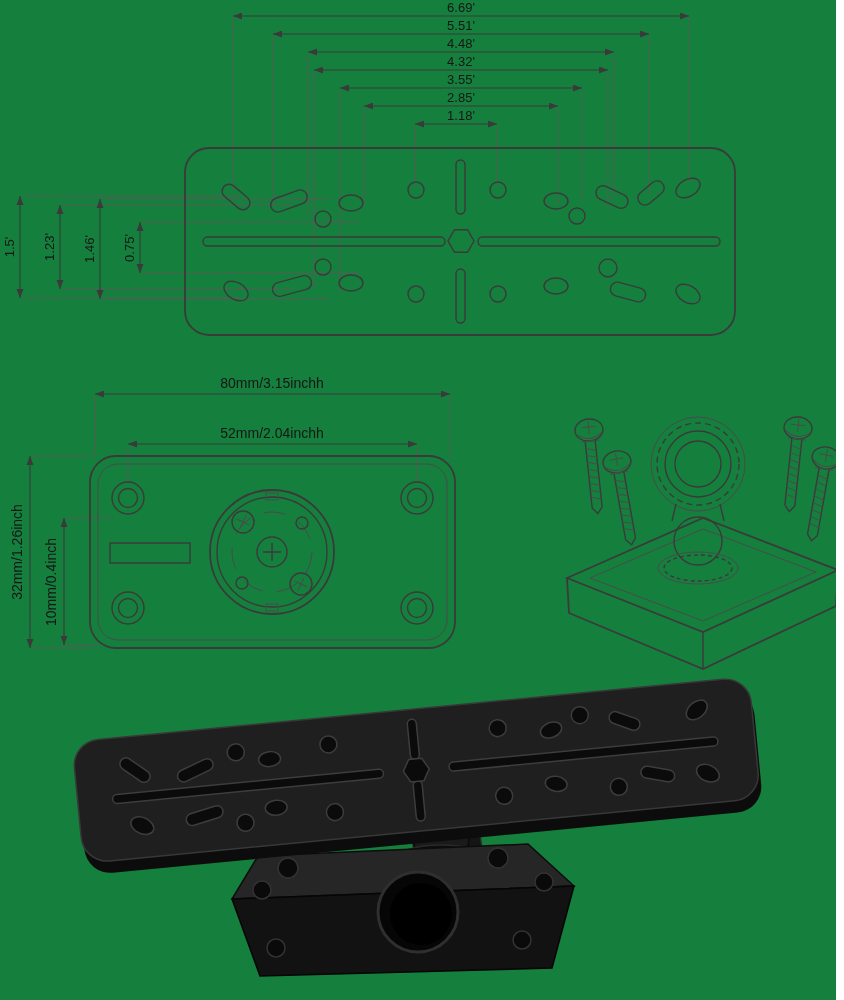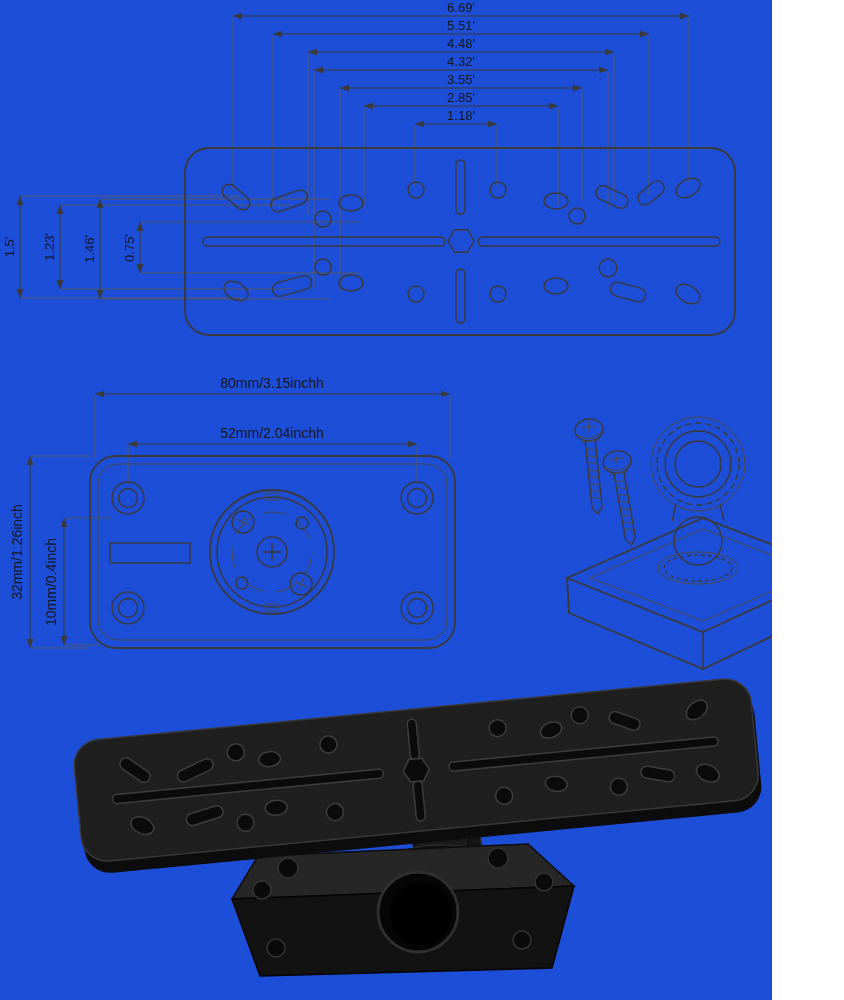--- a/index.html
+++ b/index.html
@@ -1,16 +1,16 @@
 <!DOCTYPE html>
 <html><head>
 <meta charset="utf-8">
 <style>
   html,body{margin:0;padding:0;background:#ffffff;}
-  .canvas{position:relative;width:772px;height:1000px;background:#1d4ed8;overflow:hidden;
+  .canvas{position:relative;width:836px;height:1000px;background:#15803d;overflow:hidden;
           font-family:"Liberation Sans",sans-serif;}
   svg{display:block;}
   .ln{fill:none;stroke:#3a3a3a;stroke-width:1.8;}
   .ln15{fill:none;stroke:#3a3a3a;stroke-width:1.4;}
   .thin{fill:none;stroke:#4a4a4a;stroke-width:1;}
   .dim{fill:none;stroke:#3a3a3a;stroke-width:1.1;}
   .ext{fill:none;stroke:#5a5a5a;stroke-width:0.9;}
   text.lbl{font-family:"Liberation Sans",sans-serif;font-size:13px;fill:#161616;text-anchor:middle;}
   text.lbl14{font-family:"Liberation Sans",sans-serif;font-size:14px;fill:#161616;text-anchor:middle;}
   .hole{fill:#0b0b0b;stroke:#3d3d3d;stroke-width:1.5;}

